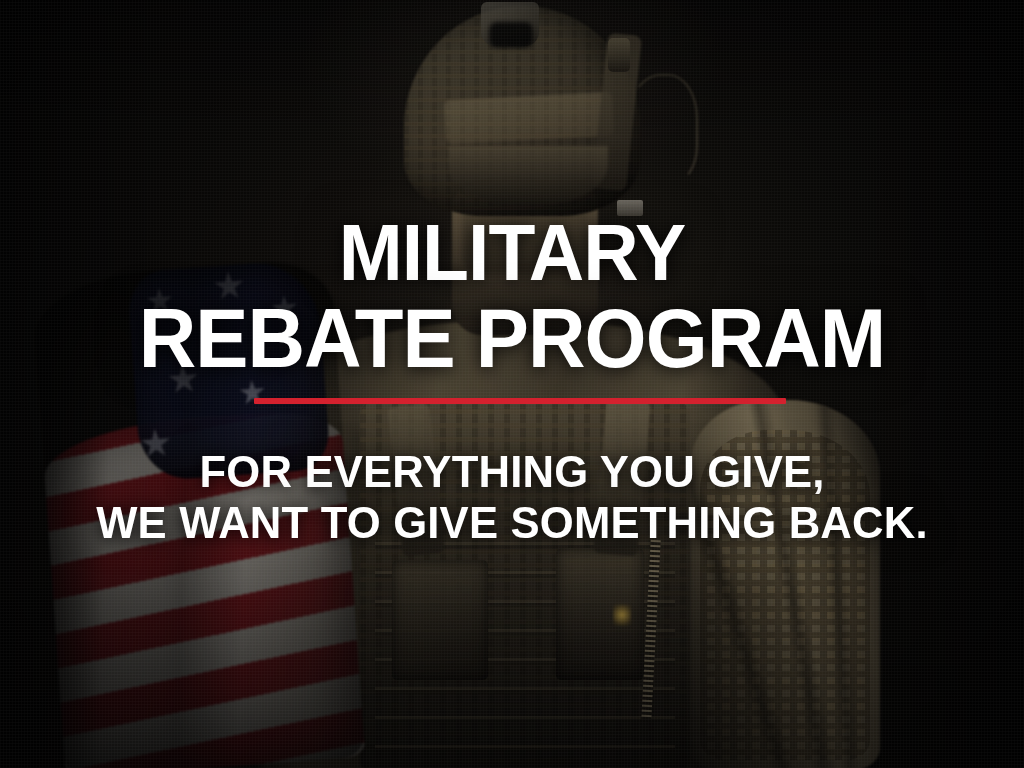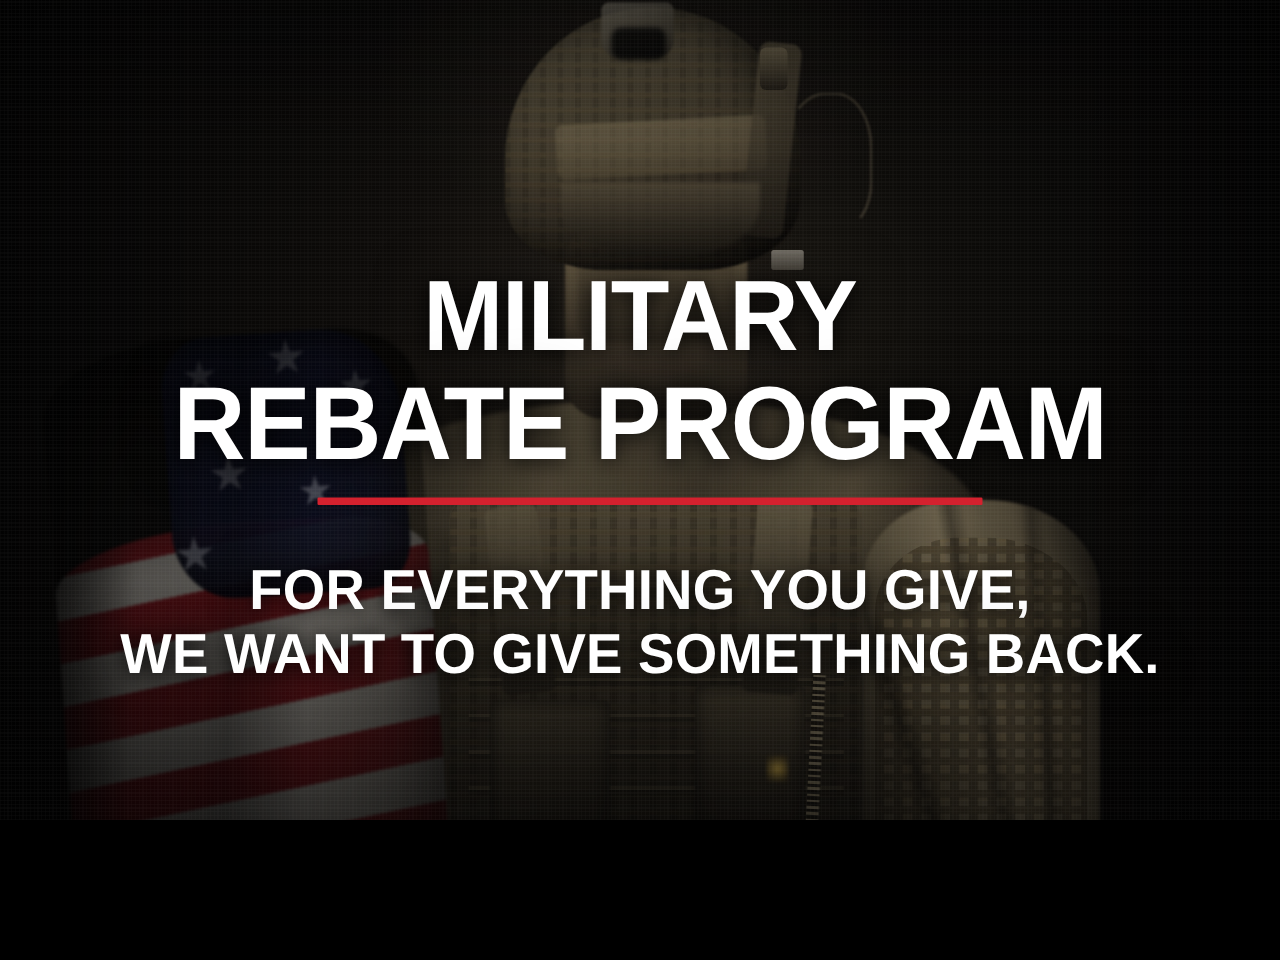--- a/index.html
+++ b/index.html
@@ -7,21 +7,21 @@
 
   html, body {
     width:1024px; height:768px;
     background:#000;
     overflow:hidden;
     font-family:"Liberation Sans", sans-serif;
   }
 
   #banner {
     position:relative;
-    width:1024px; height:656px;
+    width:1024px; height:768px;
     background:#0a0807;
     overflow:hidden;
   }
 
   
   .photo-layer { position:absolute; inset:0; overflow:hidden; }
 
   
   .bg-base {
     position:absolute; inset:0;

